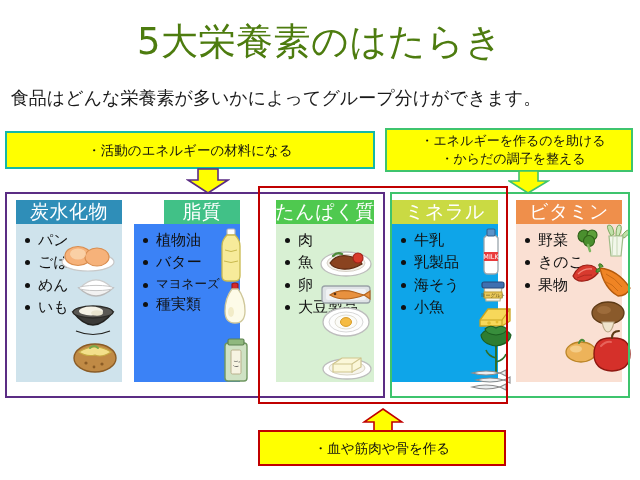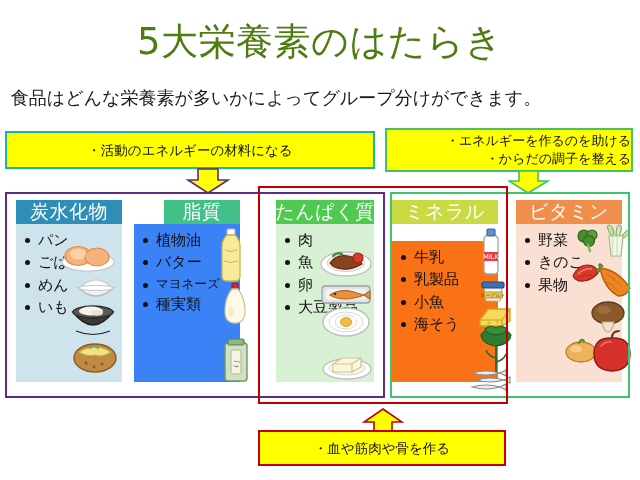--- a/index.html
+++ b/index.html
@@ -68,21 +68,21 @@
     text-align: center;
     font-size: 13.5px;
   }
   .banner-right {
     left: 385px;
     top: 128px;
     width: 248px;
     height: 44px;
     border: 2px solid #3ec46d;
     padding-left: 8px;
-    text-align: right;
+    text-align: center;
     font-size: 13px;
   }
   .banner-bottom {
     left: 258px;
     top: 430px;
     width: 248px;
     height: 36px;
     border: 2px solid #c00000;
     align-items: center;
     text-align: center;
@@ -172,21 +172,21 @@
   .item-list li.small { font-size: 12.5px; }
 
   
   #col-carb   .col-head { background: #2f8eb8; }
   #col-carb   .col-body { background: #cfe3ec; }
   #col-fat    .col-head { background: #41c187; margin-left: 30px; }
   #col-fat    .col-body { background: #3b82f6; }
   #col-prot   .col-head { background: #4fc94f; }
   #col-prot   .col-body { background: #d8f0d3; }
   #col-min    .col-head { background: #cada43; }
-  #col-min    .col-body { background: #f97316; margin-top: 17px; }
+  #col-min    .col-body { background: #0ea5e9; }
   #col-vit    .col-head { background: #ef8f4b; }
   #col-vit    .col-body { background: #fae0d3; }
 
   
   #col-carb { left: 16px; }
   #col-fat  { left: 134px; }
   #col-prot { left: 268px; padding-left: 8px; }
   #col-min  { left: 392px; }
   #col-vit  { left: 516px; }
 
@@ -367,22 +367,22 @@
       <path d="M30 16 l0 9" fill="none" stroke="#cfc58e" stroke-width="1.1"></path>
     </svg>
   </div>
 
   <div class="col" id="col-min">
     <div class="col-head">ミネラル</div>
     <div class="col-body">
       <ul class="item-list">
         <li>牛乳</li>
         <li>乳製品</li>
+        <li>海そう</li>
         <li>小魚</li>
-        <li>海そう</li>
       </ul>
     </div>
   </div>
 
   <div class="food" style="left:478px; top:228px;">
     <svg width="26" height="48" viewBox="0 0 26 48">
       <path d="M6 10 q7 -9 14 0 l0 32 q0 4 -4 4 l-6 0 q-4 0 -4 -4 Z" fill="#ffffff" stroke="#9aa5ad" stroke-width="1.3"></path>
       <rect x="9" y="1" width="8" height="7" rx="1.2" fill="#5b93c9" stroke="#36638f" stroke-width="1.1"></rect>
       <rect x="6" y="24" width="14" height="9" fill="#ea3b3b"></rect>
       <text x="13" y="31" font-size="6.5" text-anchor="middle" fill="#ffffff" font-family="'DejaVu Sans',sans-serif">MILK</text>

